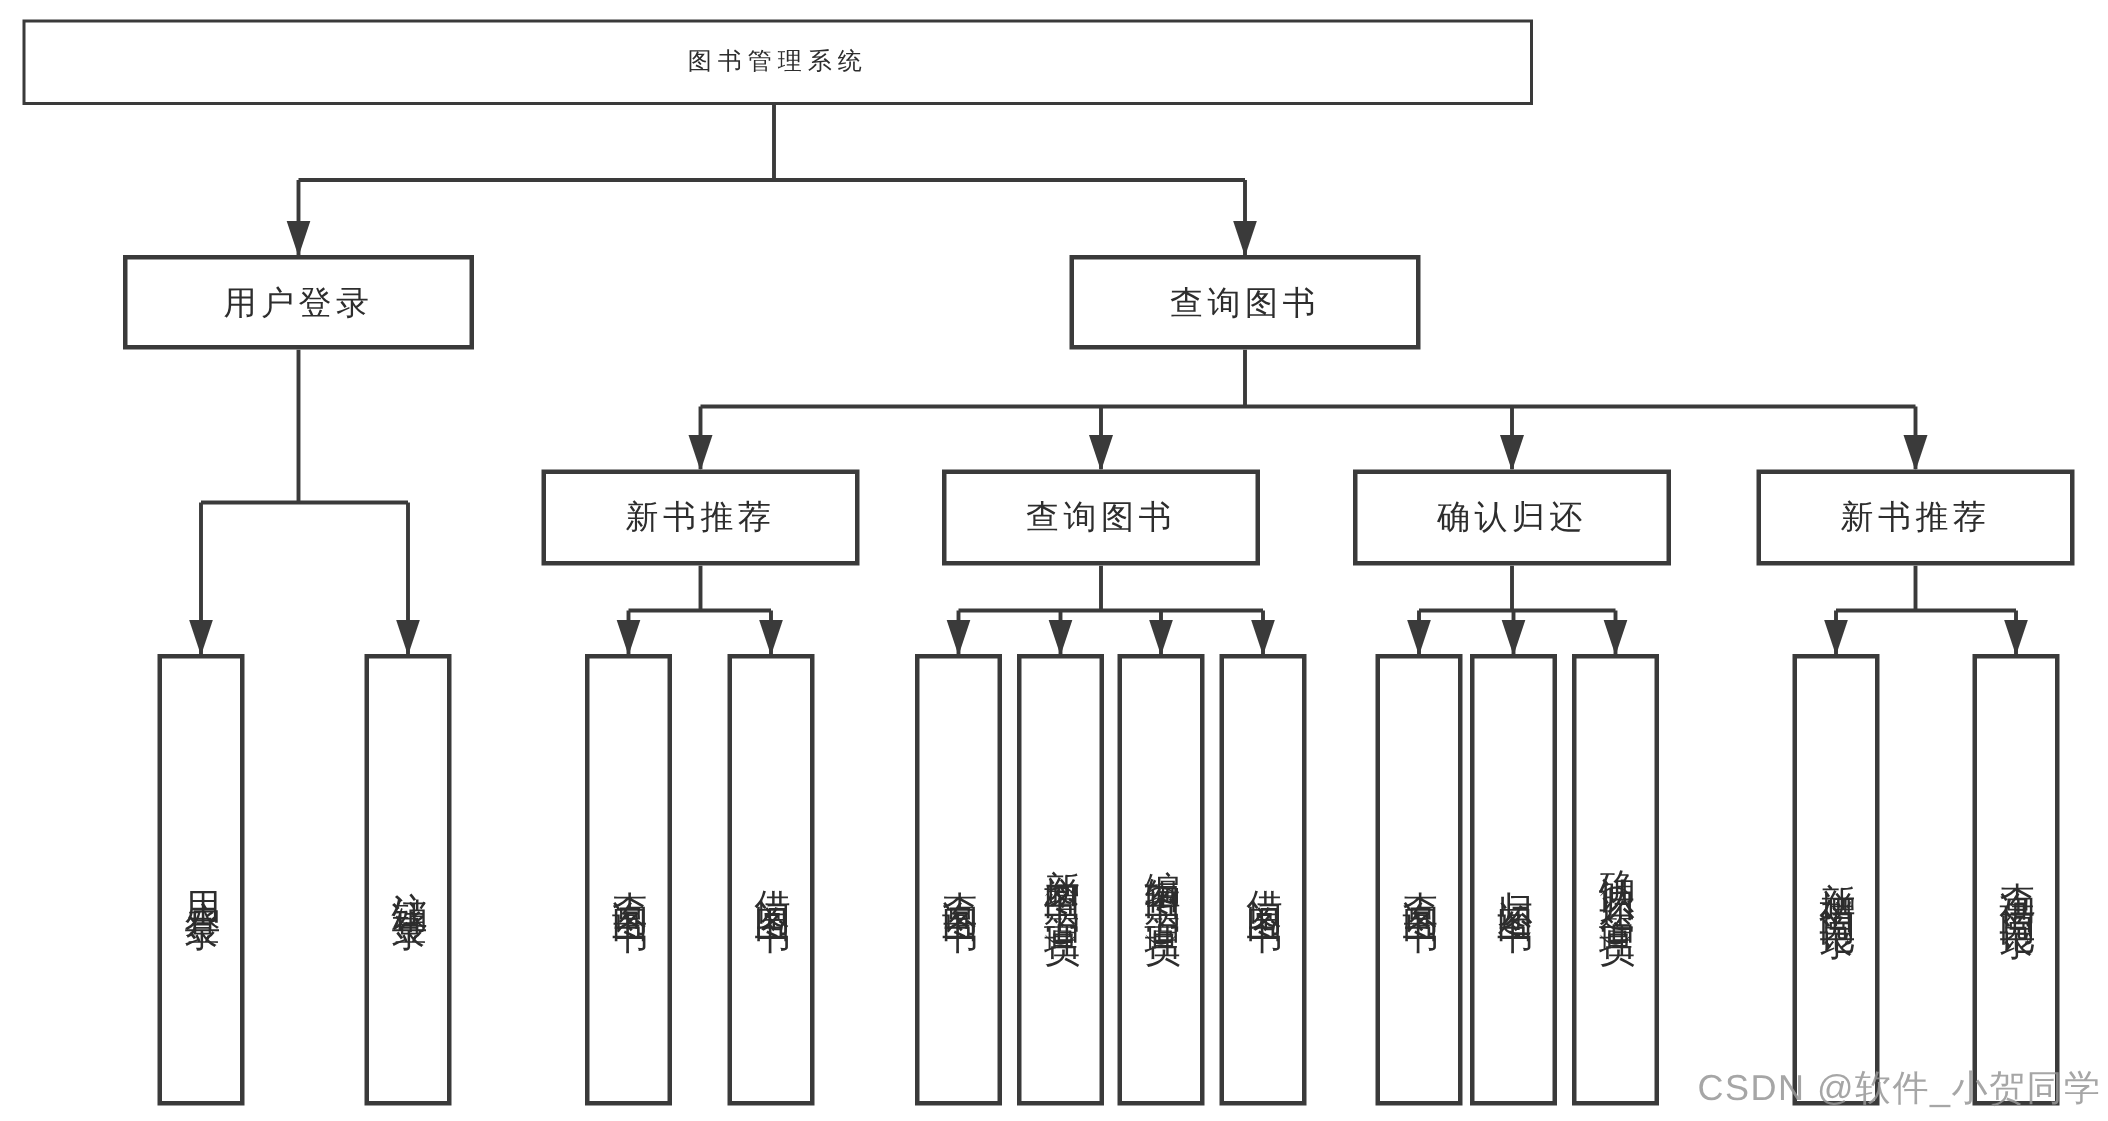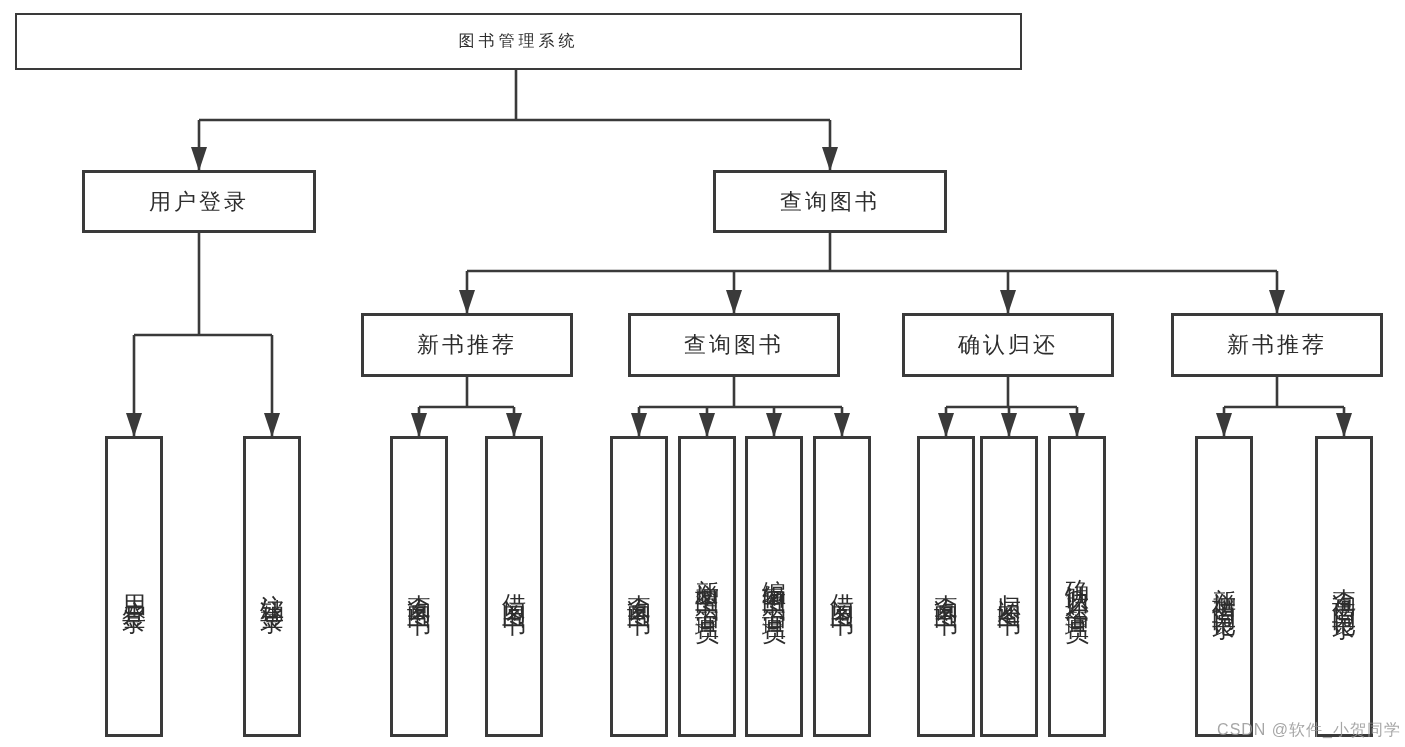--- a/index.html
+++ b/index.html
@@ -61,21 +61,21 @@
   .leaf .lbl {
     writing-mode: vertical-rl;
     font-size: 24px;
     letter-spacing: 6px;
     line-height: 1;
   }
   .watermark {
     position: absolute;
     right: 4px;
     bottom: 6px;
-    font-size: 16px;
+    font-size: 24px;
     letter-spacing: 1px;
     color: rgba(150,150,150,0.85);
     z-index: 5;
   }
 </style>
 </head>
 <body>
 
 <div id="stage">
 

